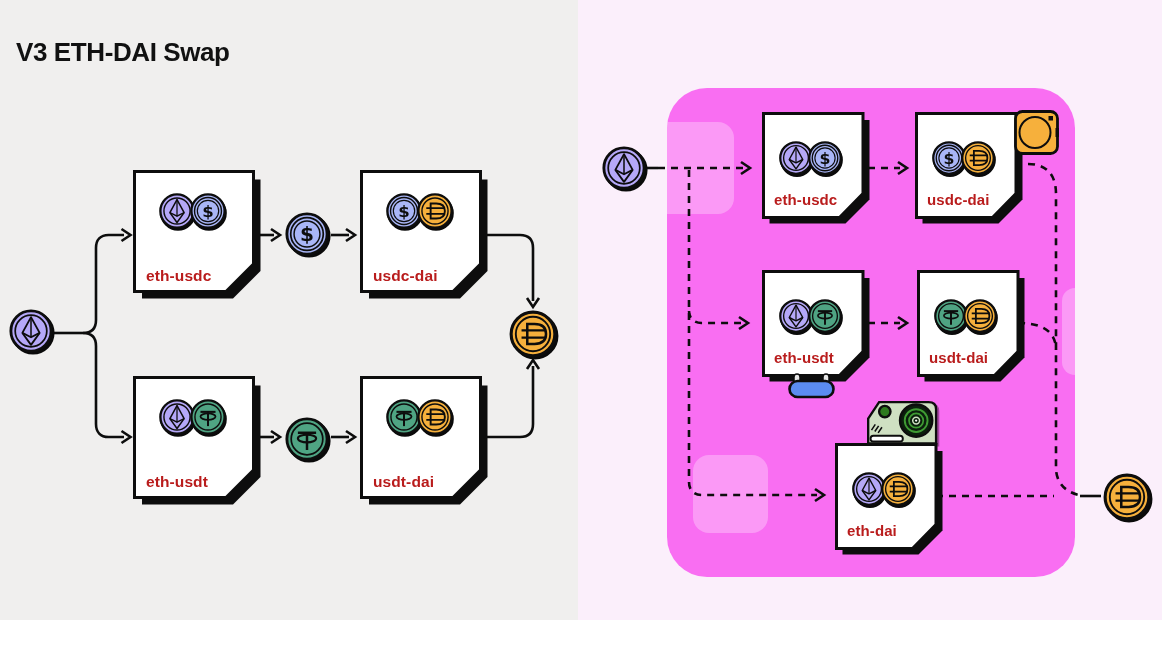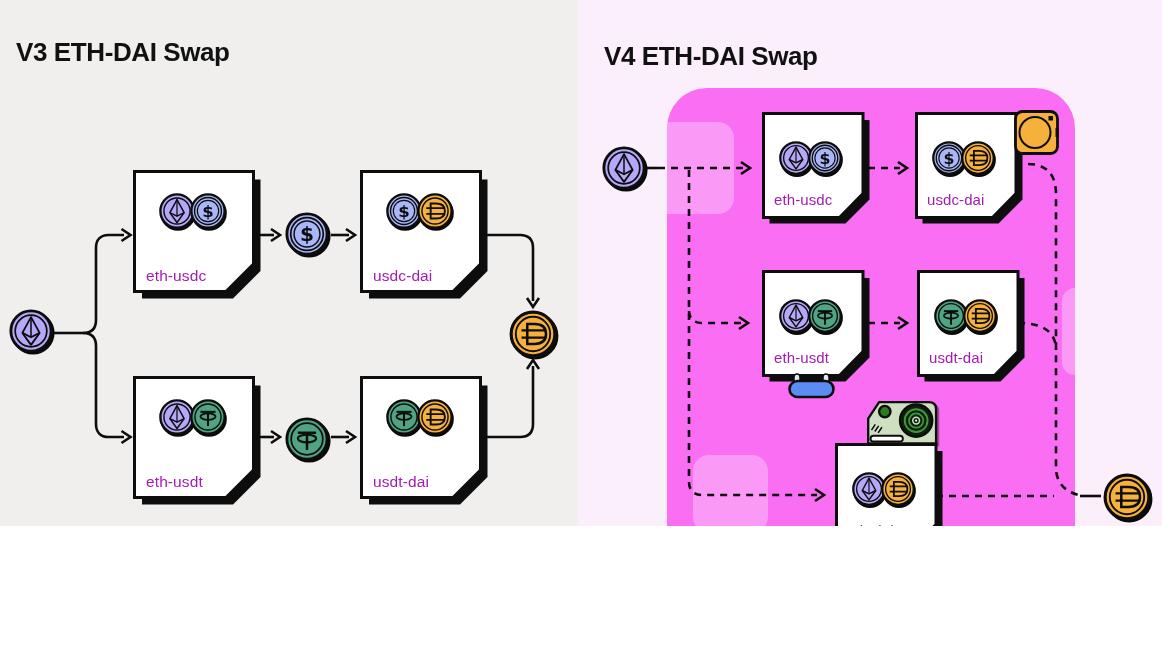--- a/index.html
+++ b/index.html
@@ -1,16 +1,16 @@
 <!DOCTYPE html>
 <html><head>
 <meta charset="utf-8">
 <style>
   html,body{margin:0;padding:0;background:#fff;}
-  .stage{position:relative;width:1162px;height:526px;overflow:hidden;
+  .stage{position:relative;width:1162px;height:620px;overflow:hidden;
          font-family:"Liberation Sans","DejaVu Sans",sans-serif;color:#0d0d0d;}
   .panel{position:absolute;top:0;height:646px;}
   .panel.v3{left:0;width:578px;background:#f0efee;}
   .panel.v4{left:578px;width:584px;background:#fbeffb;}
   .title{position:absolute;font-size:26px;font-weight:700;letter-spacing:-0.4px;color:#111;white-space:nowrap;}
   .v3 .title{left:16px;top:20px;}
   .v4 .title{left:26px;top:24px;}
   .container{position:absolute;left:89px;top:88px;width:408px;height:489px;background:#f96ef2;border-radius:40px;overflow:hidden;}
   .patch{position:absolute;background:rgba(255,255,255,0.30);}
   .connectors{position:absolute;left:0;top:0;pointer-events:none;}
@@ -18,21 +18,21 @@
   .flow.dashed{stroke-dasharray:7 6;}
   .ahead{fill:none;stroke:#0d0d0d;stroke-width:2.6px;stroke-linejoin:miter;}
   .coin{position:absolute;filter:drop-shadow(2px 2.5px 0 #0a0a0a);}
   .card{position:absolute;}
   .card .bg{position:absolute;left:0;top:0;}
   .pair{position:absolute;display:flex;}
   .pair svg{filter:drop-shadow(1.5px 2px 0 #0a0a0a);}
   .pair svg + svg{margin-left:-7px;}
   .lg .pair{left:25px;top:22px;}
   .sm .pair{left:16px;top:28px;}
-  .card .label{position:absolute;font-weight:400;color:#a21caf;letter-spacing:0.1px;white-space:nowrap;}
+  .card .label{position:absolute;font-weight:700;color:#b91c1c;letter-spacing:0.1px;white-space:nowrap;}
   .lg .label{left:13px;top:97px;font-size:15.5px;}
   .sm .label{left:12px;top:79px;font-size:15px;}
   .decor{position:absolute;}
   .caption{position:absolute;left:94px;top:589px;width:400px;font-size:10px;line-height:1.5;color:#666371;}
 </style>
 </head>
 <body>
 
 <svg width="0" height="0" style="position:absolute" aria-hidden="true">
   <defs>
@@ -188,21 +188,20 @@
           </svg>
         <svg width="38" height="38">
             <use href="#tok-dai"></use>
           </svg>
       </div>
       <span class="label">usdt-dai</span>
     </div>
   </section>
 
   <section class="panel v4">
-    <h1 class="title">V4 ETH-DAI Swap</h1>
 
     <div class="container">
       <div class="patch" style="left:0;top:34px;width:67px;height:92px;border-radius:0 16px 16px 0"></div>
       <div class="patch" style="left:395px;top:200px;width:13px;height:87px;border-radius:16px 0 0 16px"></div>
       <div class="patch" style="left:26px;top:367px;width:75px;height:78px;border-radius:16px"></div>
     </div>
 
     <svg class="connectors" width="584" height="646">
       <path class="flow" d="M67 168 H80"></path>
       <path class="flow dashed" d="M80 168 H165"></path>

